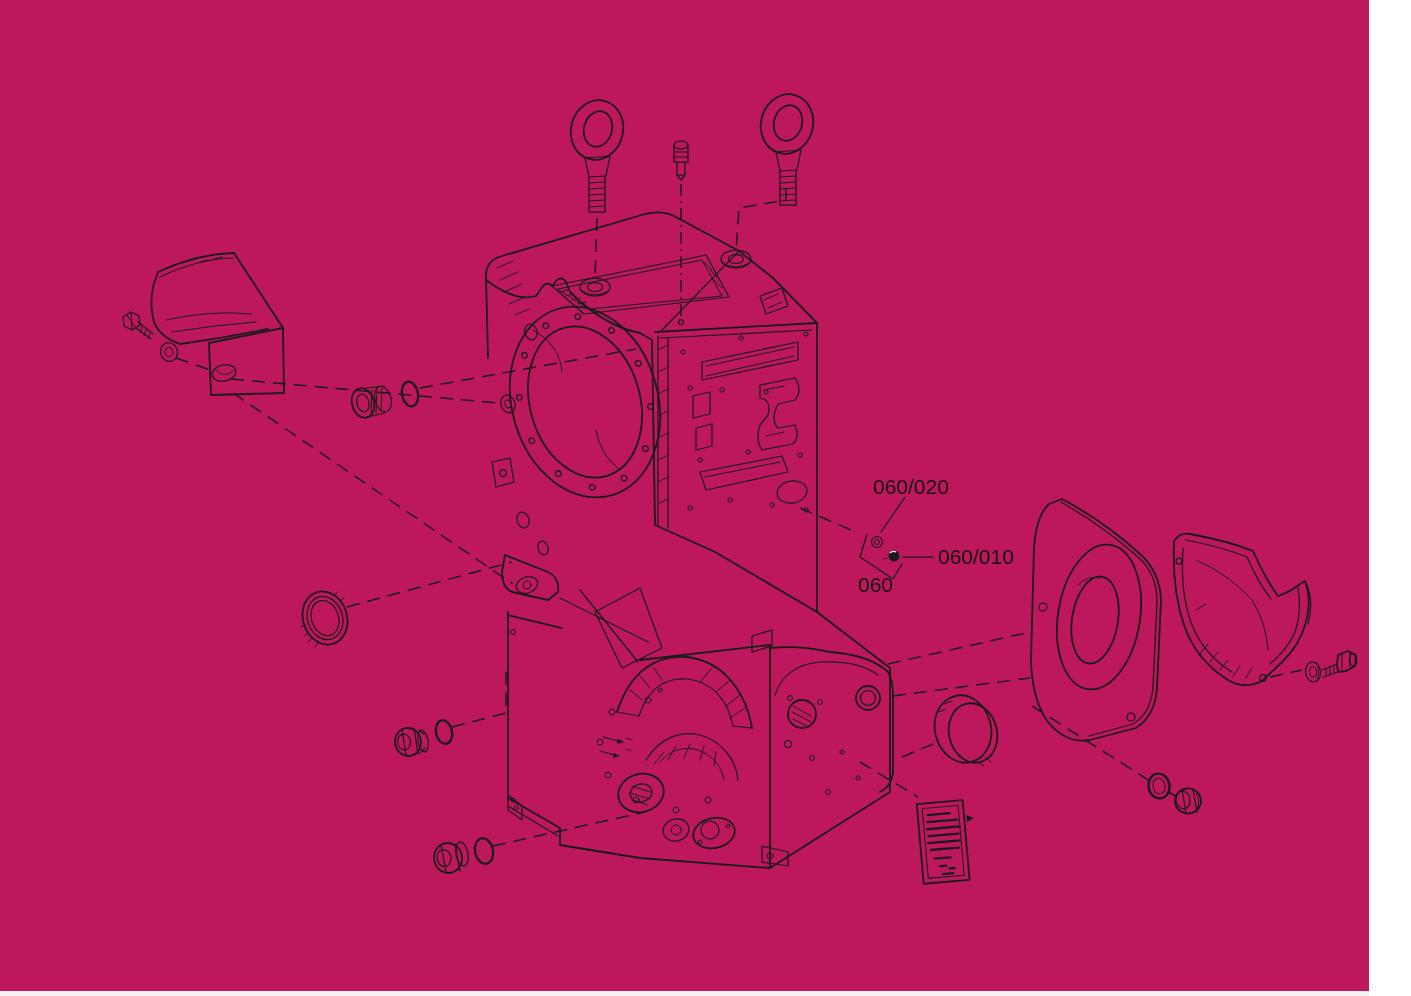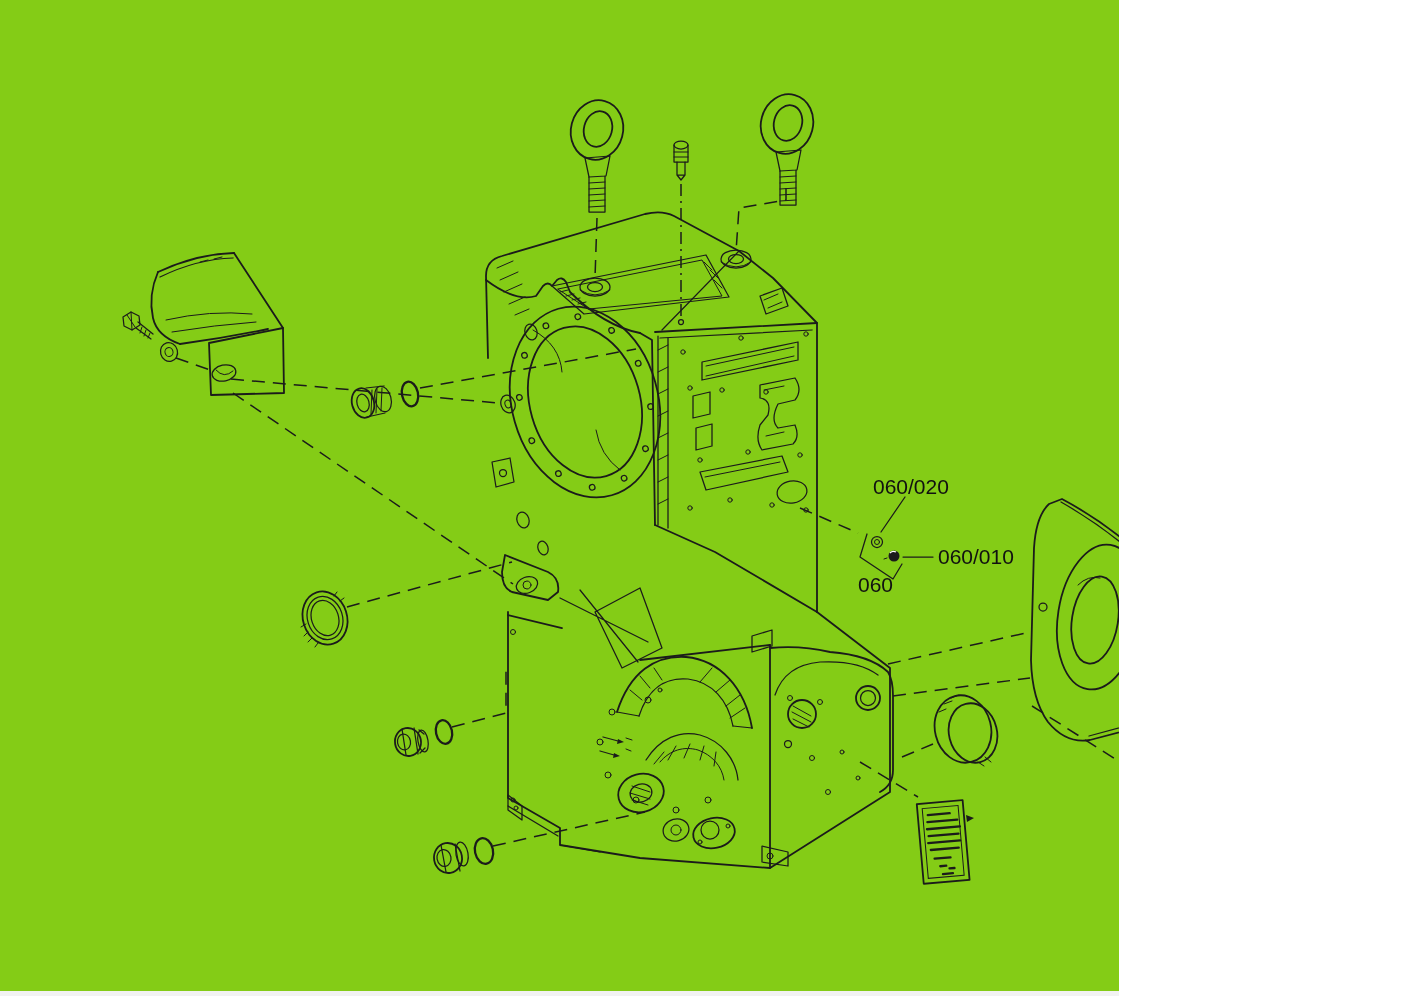--- a/index.html
+++ b/index.html
@@ -1,16 +1,16 @@
 <!DOCTYPE html>
 <html><head>
 <meta charset="utf-8">
 <style>
   html,body{margin:0;padding:0;background:#ffffff;}
-  .stage{position:relative;width:1119px;height:996px;background:#84cc16;overflow:hidden;
+  .stage{position:relative;width:1369px;height:996px;background:#be185d;overflow:hidden;
          font-family:"Liberation Sans", sans-serif;text-align:center;}
   svg{display:block;}
   .ln{fill:none;stroke:#1b1b1b;stroke-width:1.8;stroke-linecap:round;stroke-linejoin:round;}
   .md{fill:none;stroke:#1b1b1b;stroke-width:1.25;stroke-linecap:round;stroke-linejoin:round;}
   .th{fill:none;stroke:#1b1b1b;stroke-width:1;stroke-linecap:round;}
   .hv{fill:none;stroke:#1b1b1b;stroke-width:2.3;stroke-linecap:round;}
   .dash{fill:none;stroke:#1b1b1b;stroke-width:1.5;stroke-dasharray:13 8;stroke-linecap:butt;}
   .dashdot{fill:none;stroke:#1b1b1b;stroke-width:1.5;stroke-dasharray:12 5 2 5;}
   .blk{fill:#1b1b1b;stroke:none;}
   .lbl{font-family:"Liberation Sans", sans-serif;font-size:21px;fill:#111111;}

